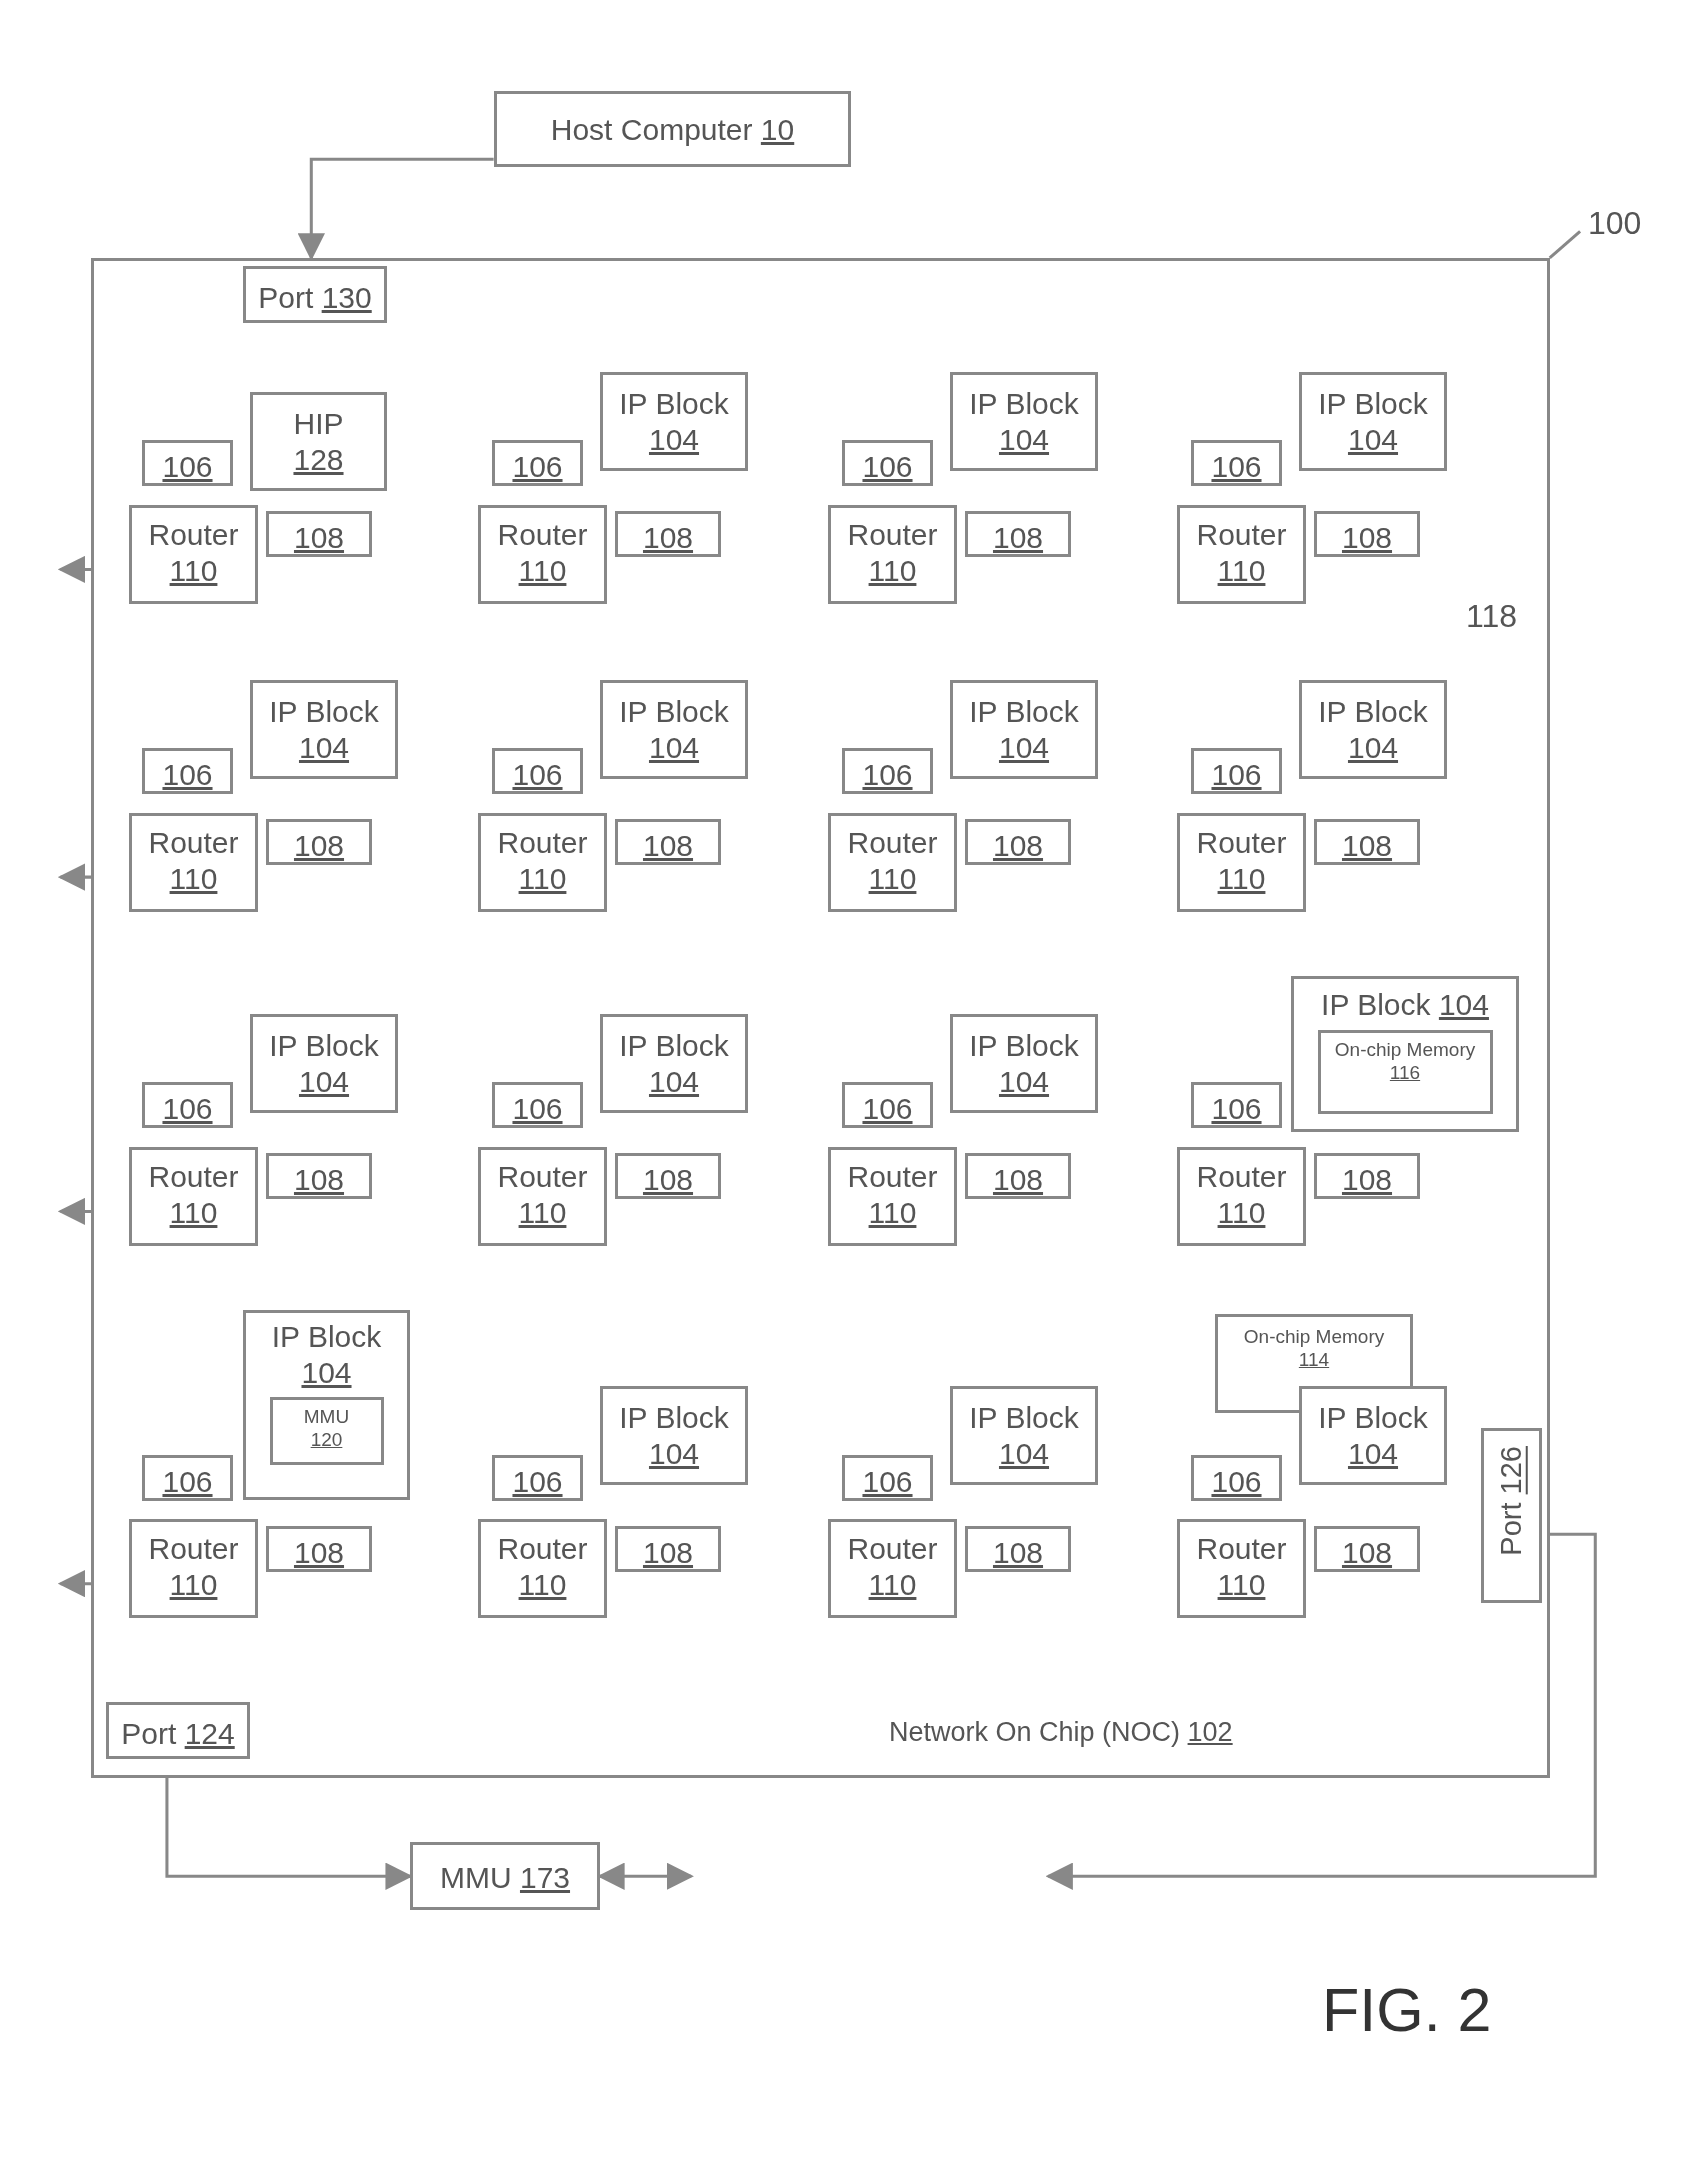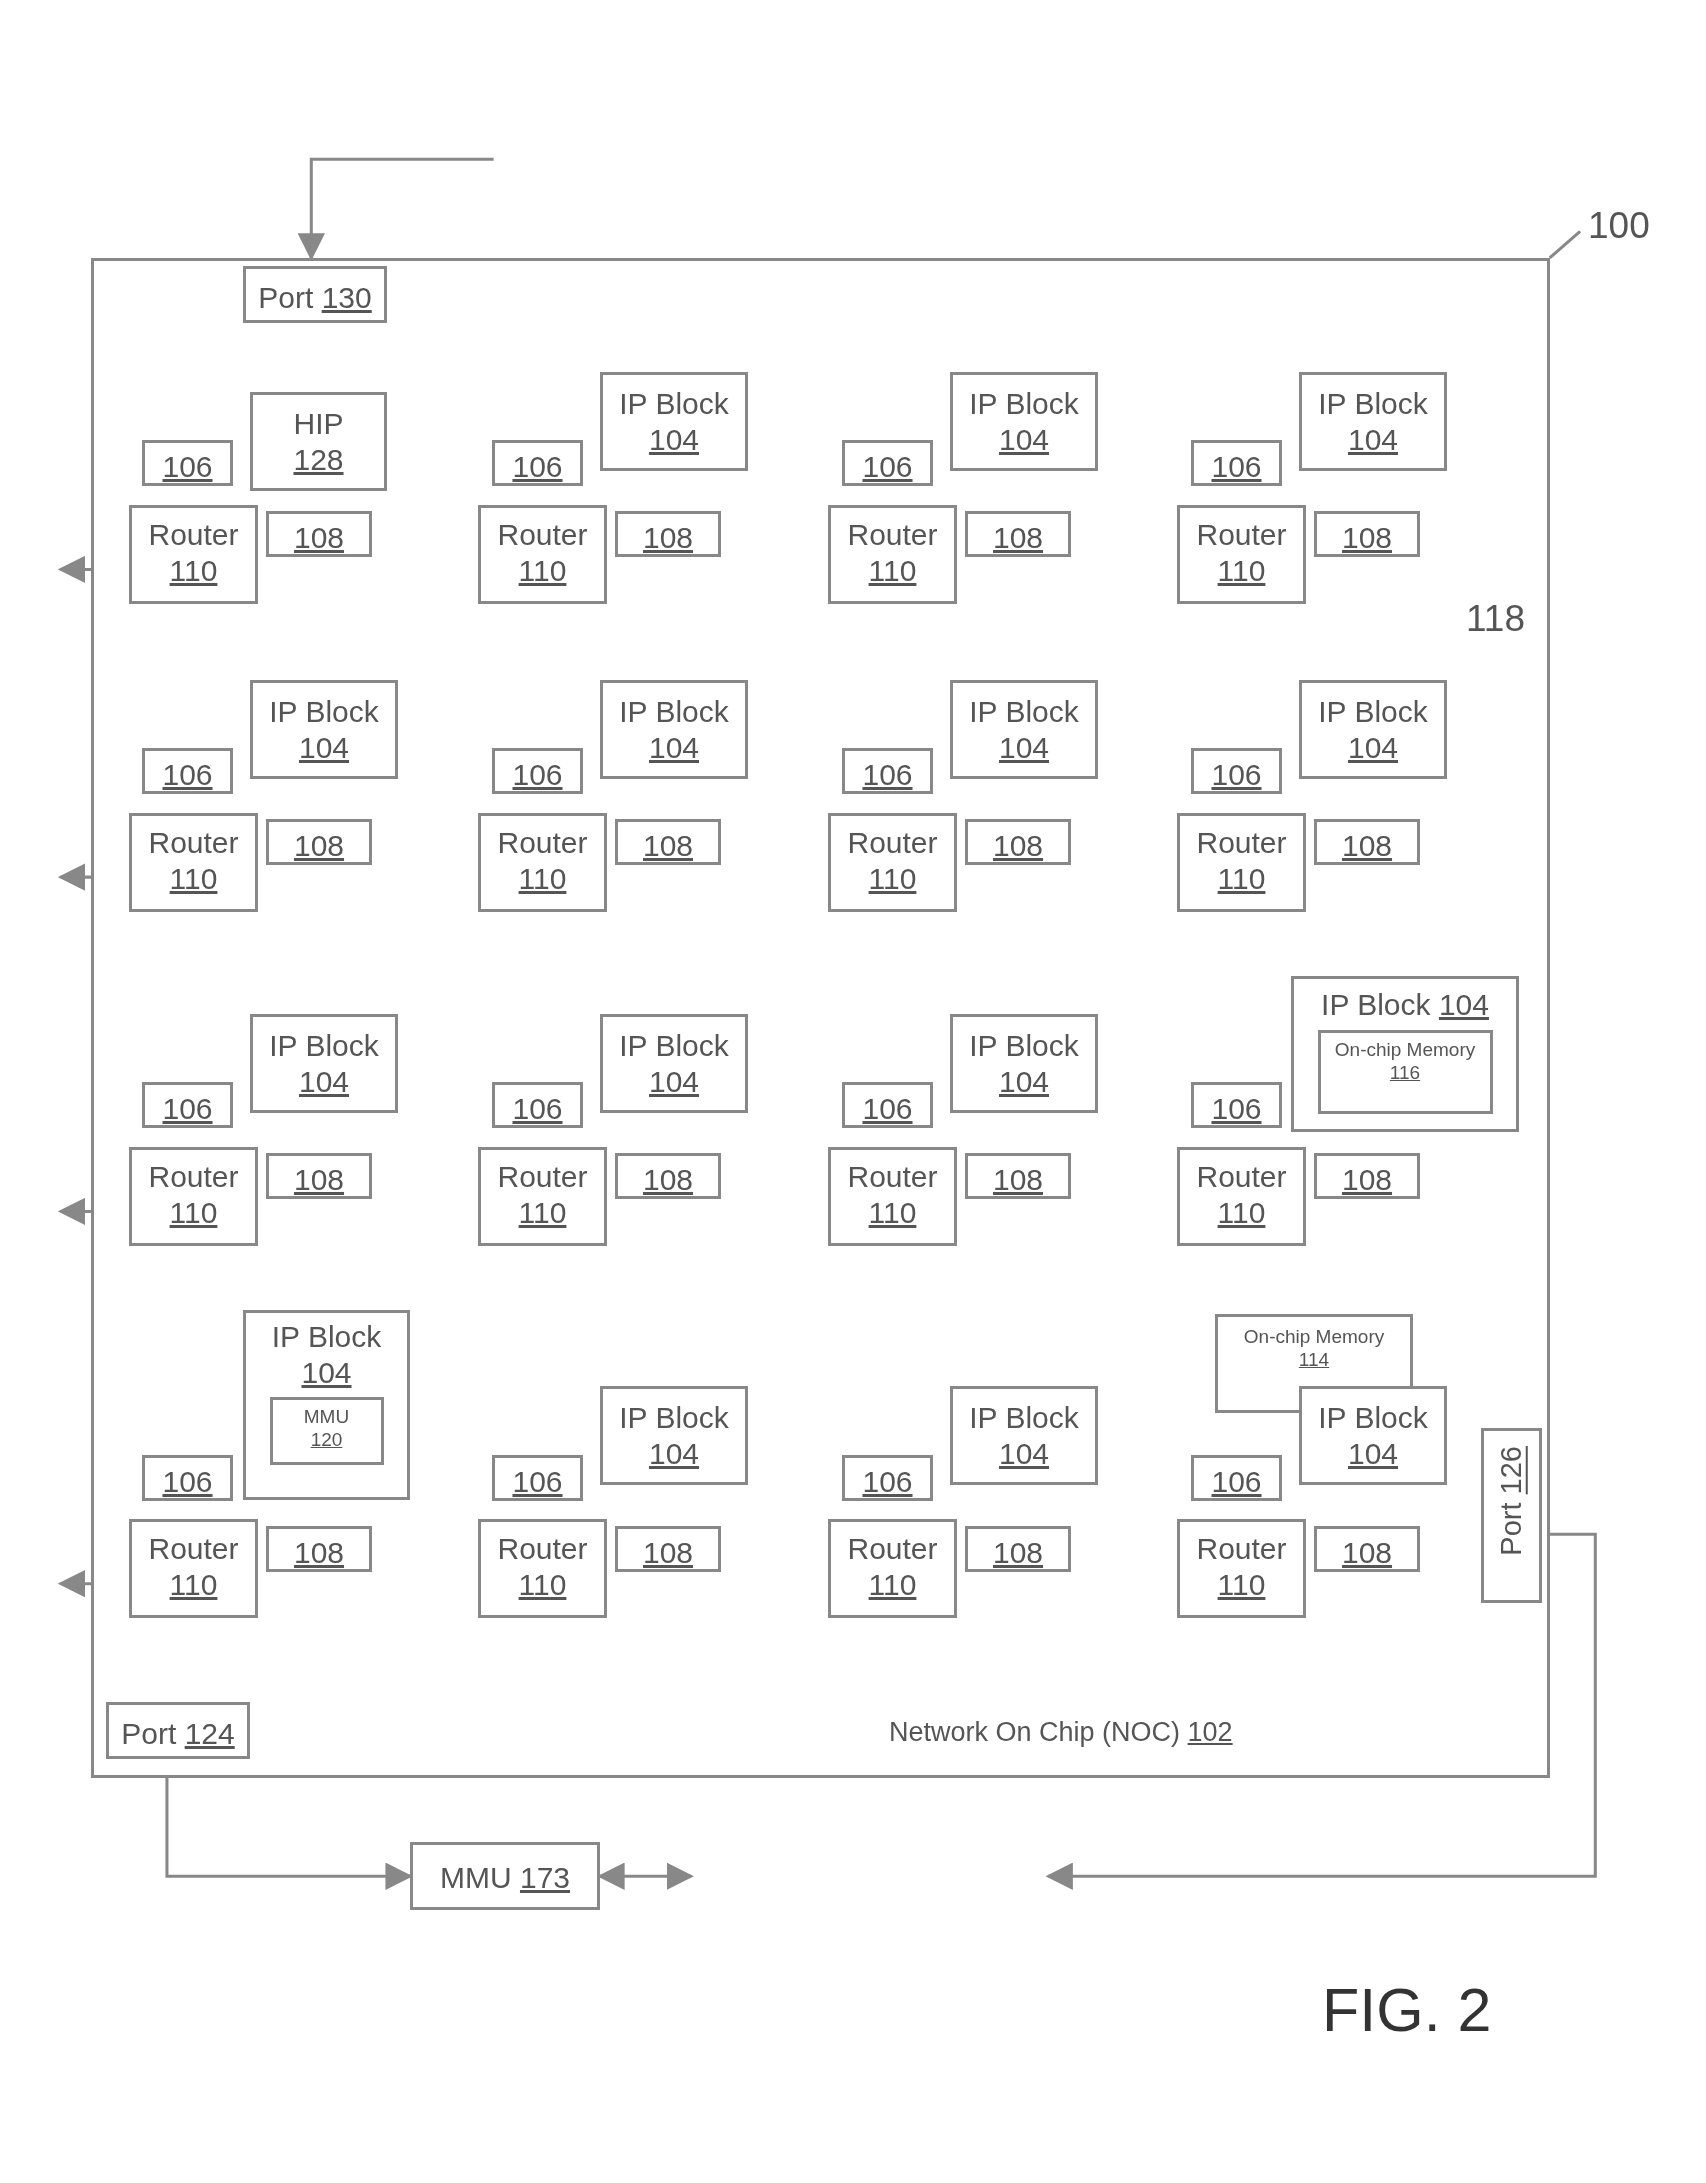--- a/index.html
+++ b/index.html
@@ -14,21 +14,21 @@
     position: absolute;
     border: 3px solid #888;
     background: #fff;
     text-align: center;
     font-size: 30px;
     line-height: 1.2;
     box-sizing: border-box;
   }
   .u { text-decoration: underline; }
   .fig { position: absolute; font-size: 61px; font-weight: 400; color: #333; }
-  .ref { position: absolute; font-size: 37px; color: #555; }
+  .ref { position: absolute; font-size: 32px; color: #555; }
   svg.lines { position: absolute; left: 0; top: 0; }
   .pad { padding: 6px 7.6px; }
   .small { font-size: 19px; }
   .rot { writing-mode: vertical-rl; transform: rotate(180deg); display: inline-block; }
 </style>
 </head>
 <body>
 
 <div class="page">
 
@@ -125,20 +125,24 @@
       <line x1="750" y1="2430" x2="870" y2="2430" marker-start="url(#ah)" marker-end="url(#ah)"></line>
 
       <path d="M1340,2430 L2060,2430 L2060,1980 L1990,1980" marker-start="url(#ah)"></path>
 
       <path d="M1870,770 C1820,840 1760,850 1700,830"></path>
 
       <path d="M2000,300 L2040,265"></path>
     </g>
   </svg>
 
+  <div class="box pad" style="left:464px; top:61px; width:357px; height:76px; padding-top:18px;">
+    <span>Host Computer</span>
+    <span class="u">10</span>
+  </div>
 
   <div class="box" style="left:61px; top:228px; width:1459px; height:1520px;"></div>
 
   <div class="ref" style="left:1558px; top:175px;">100</div>
 
   <div class="ref" style="left:1436px; top:568px;">118</div>
 
   <div class="ref" style="left:859px; top:1687px; font-size:27px;">
     <span>Network On Chip (NOC)</span>
     <span class="u">102</span>

